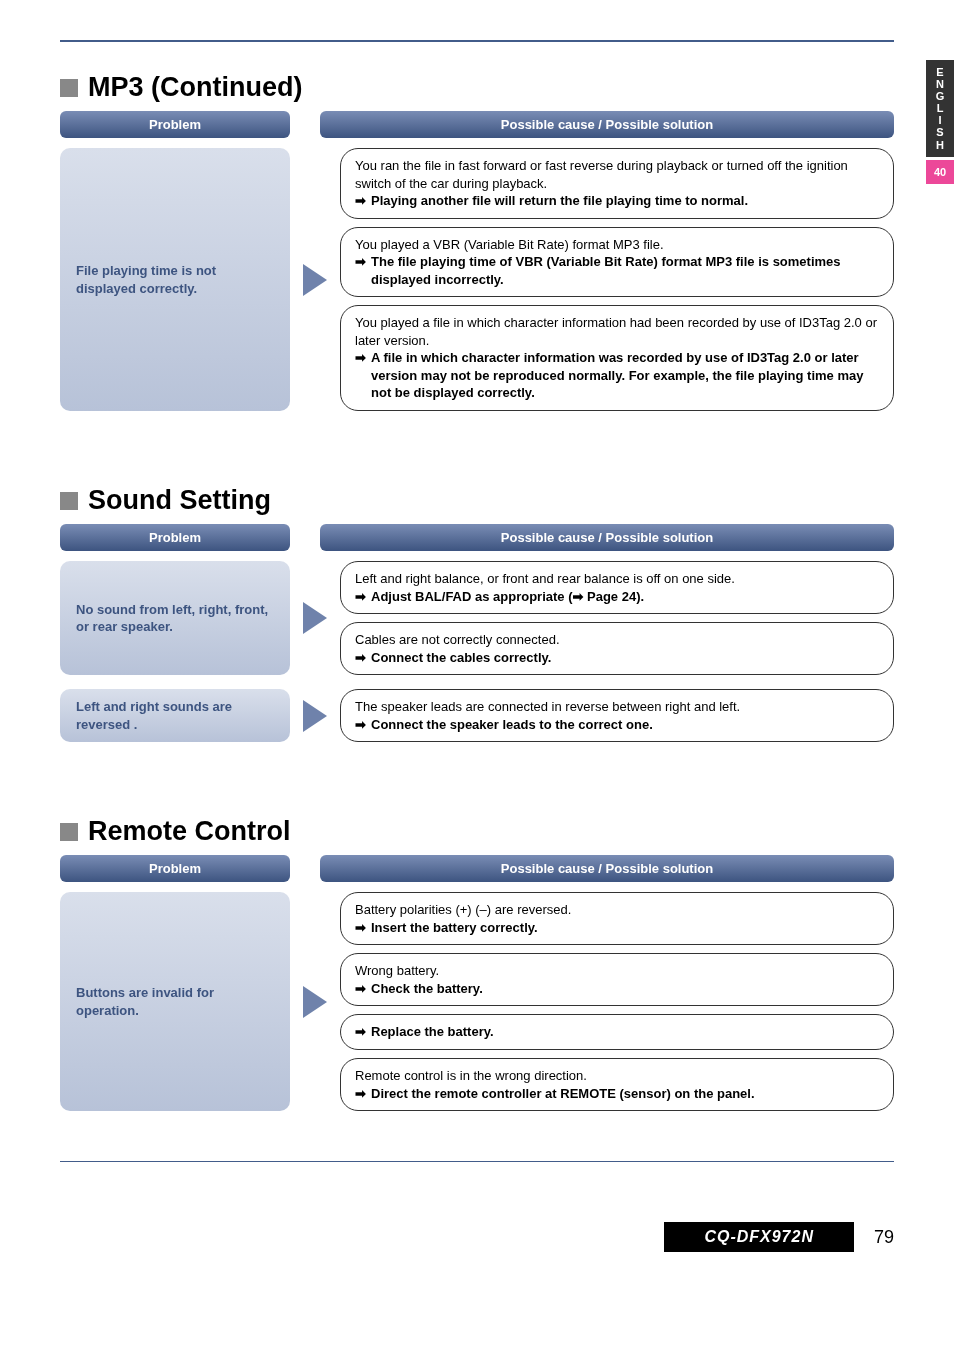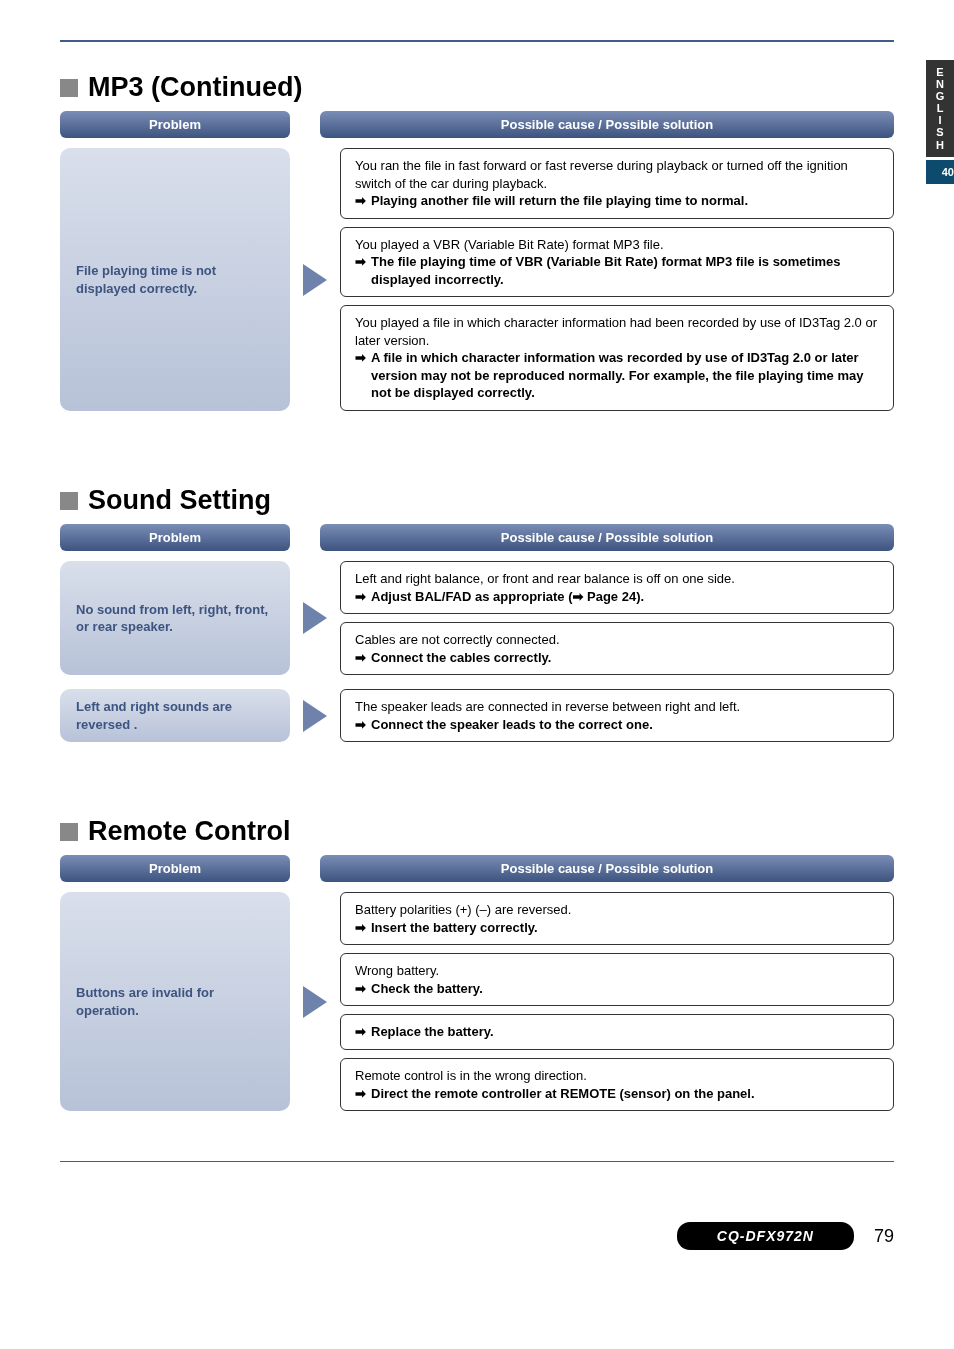--- a/index.html
+++ b/index.html
@@ -22,23 +22,23 @@
     font-size: 11px;
     font-weight: bold;
     padding: 6px 0;
     line-height: 1.1;
   }
   .side-tab-num {
     position: absolute;
     right: 0;
     top: 160px;
     width: 28px;
-    background: #0c4a6e;
+    background: #ec4899;
     color: #fff;
-    text-align: right;
+    text-align: center;
     font-size: 11px;
     font-weight: bold;
     padding: 6px 0;
   }
   .top-rule {
     border-top: 2px solid #425c8a;
     margin-bottom: 30px;
   }
   .section-title {
     font-size: 27px;
@@ -105,21 +105,21 @@
     border-left: 24px solid #6f82ab;
   }
   .solutions-col {
     flex: 1;
     display: flex;
     flex-direction: column;
     gap: 8px;
   }
   .solution-box {
     border: 1px solid #333;
-    border-radius: 6px;
+    border-radius: 18px;
     padding: 8px 14px;
     font-size: 13px;
     line-height: 1.35;
   }
   .sol-cause { color: #000; }
   .sol-fix { font-weight: bold; color: #000; }
   .sol-fix-line { display: flex; align-items: flex-start; gap: 2px; }
   .arrow-glyph {
     display: inline-block;
     flex-shrink: 0;
@@ -130,27 +130,26 @@
   .footer {
     margin-top: 60px;
     display: flex;
     justify-content: space-between;
     align-items: center;
   }
   .model-box {
     background: #000;
     color: #fff;
     font-weight: bold;
-    font-size: 14px;
+    font-size: 16px;
     padding: 6px 40px;
     letter-spacing: 1px;
     margin-left: auto;
     margin-right: 20px;
     font-style: italic;
-    border-radius: 13px;
   }
   .page-num {
     font-size: 18px;
     color: #000;
   }
   .footer-rule {
     border-top: 1px solid #425c8a;
     margin-bottom: 10px;
   }
 </style>

